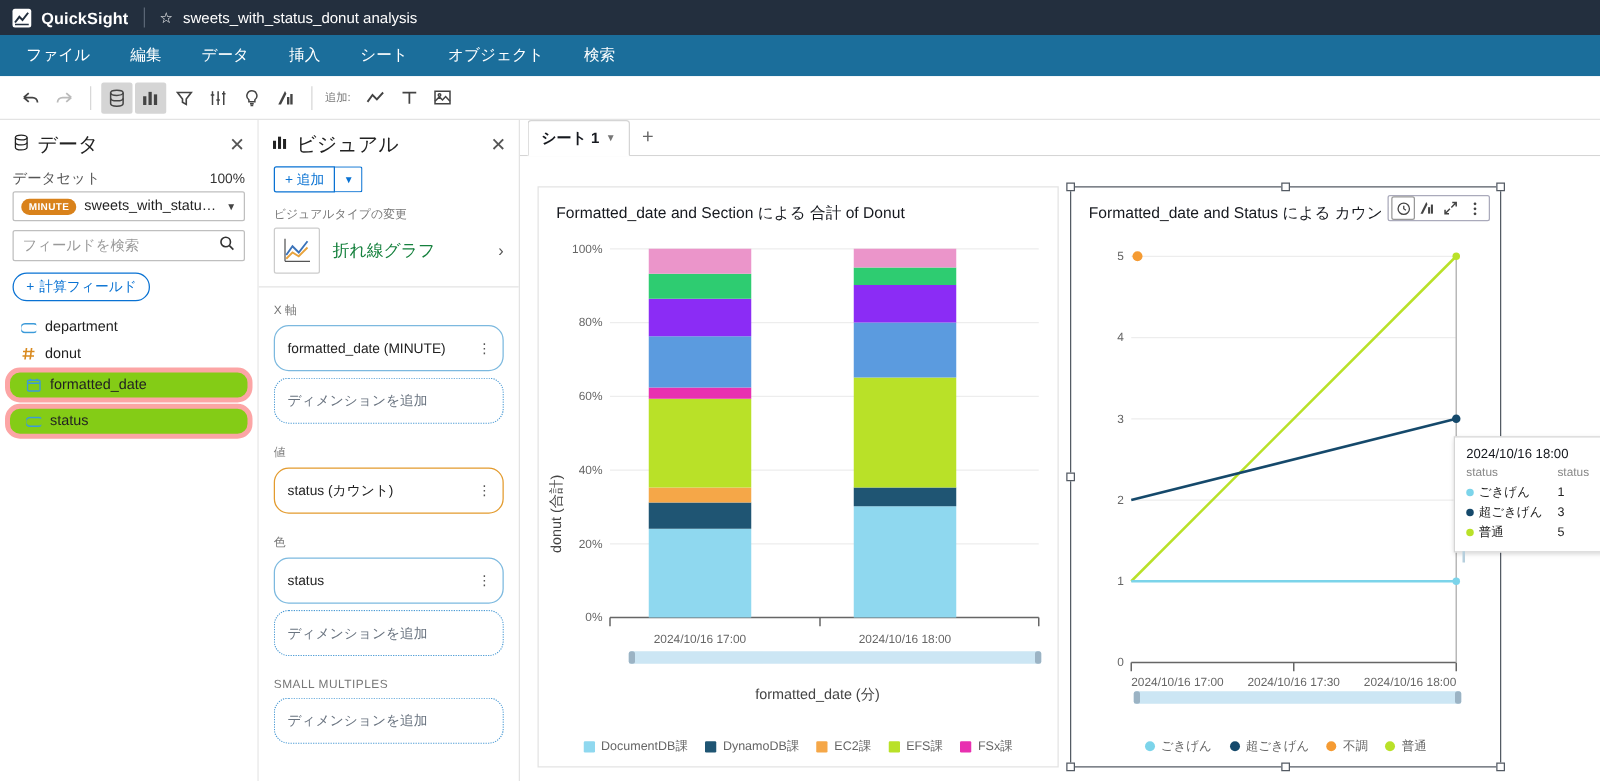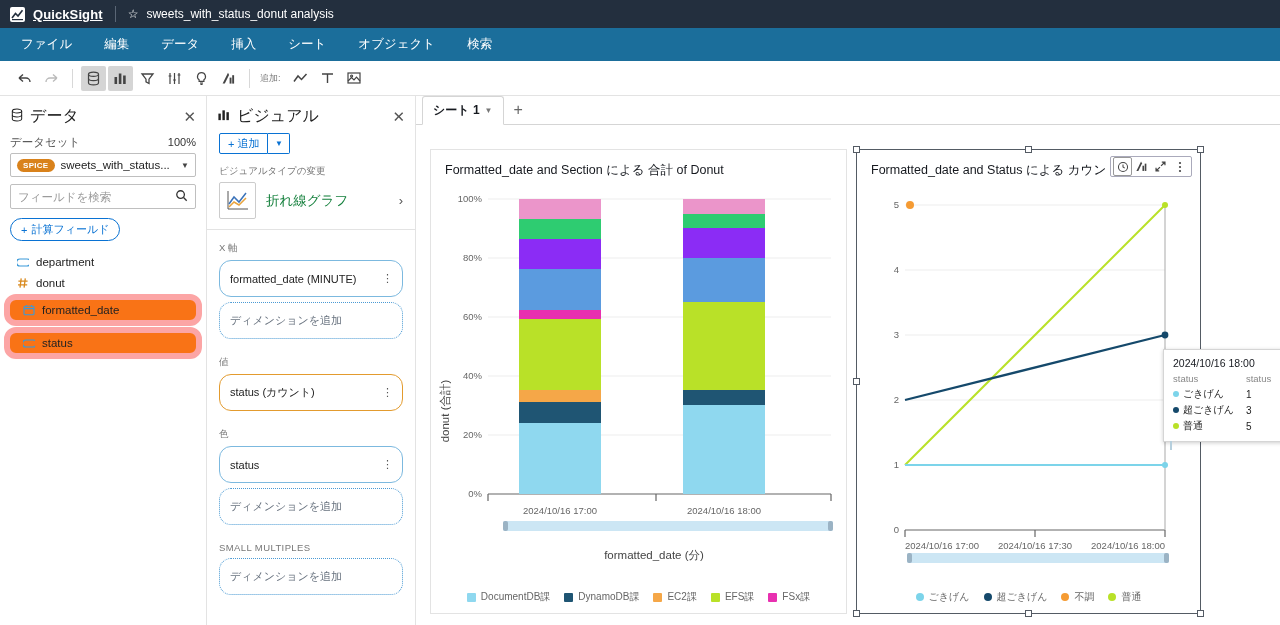--- a/index.html
+++ b/index.html
@@ -12,21 +12,21 @@
   
   .topbar {
     height: 28px; background: #232f3e; color: #fff;
     display: flex; align-items: center; padding: 0 10px; gap: 8px;
   }
   .qs-logo {
     width: 15px; height: 15px; background: #fff; border-radius: 2px;
     display: flex; align-items: center; justify-content: center;
   }
   .qs-logo svg { display:block; }
-  .qs-name { font-size: 13px; font-weight: bold; letter-spacing: .1px; text-decoration: underline; }
+  .qs-name { font-size: 13px; font-weight: bold; letter-spacing: .1px; }
   .topdiv { width:1px; height:16px; background:#5a6675; margin:0 4px; }
   .star { font-size: 12px; color: #fff; }
   .analysis-title { font-size: 12px; color: #fff; }
 
   
   .menubar {
     height: 33px; background: #1b6e9b; display: flex; align-items: center;
     padding: 0 10px; gap: 10px;
   }
   .menuitem {
@@ -91,21 +91,21 @@
     margin: 9px 10px 0 10px; height: 23px; border: 1px solid #0972d3;
     border-radius: 12px; color: #0972d3; font-size: 11px; display: inline-flex;
     align-items: center; justify-content: center; gap: 4px; padding: 0 10px;
     width: fit-content;
   }
   .field-list { margin-top: 10px; }
   .field-row {
     display: flex; align-items: center; gap: 7px; padding: 4px 12px;
     margin: 1px 4px; font-size: 11.5px; color: #222; border-radius: 12px;
   }
-  .field-row.selected { border: 6px solid #fca5a5; background: #f97316; }
+  .field-row.selected { border: 4px solid #fca5a5; background: #84cc16; }
   .ficon { width: 13px; display:flex; align-items:center; justify-content:center; }
 
   
   .panel-visual {
     width: 209px; border-right: 1px solid #e3e3e3; background: #fff;
     display: flex; flex-direction: column;
   }
   .add-btn-row { padding: 0 12px; display: flex; }
   .add-btn {
     height: 21px; border: 1px solid #0972d3; border-radius: 2px 0 0 2px;
@@ -333,21 +333,21 @@
           </svg>
       </span>
       <div class="ptitle">データ</div>
       <div class="pclose">✕</div>
     </div>
     <div class="sub-row">
       <div class="sub-label">データセット</div>
       <div class="sub-pct">100%</div>
     </div>
     <div class="ds-select">
-      <span class="spice-chip">SPICE</span>
+      <span class="spice-chip">MINUTE</span>
       <span class="ds-name">sweets_with_status...</span>
       <span class="caret">▼</span>
     </div>
     <div class="search-box">
       <input placeholder="フィールドを検索" style="">
       <span>
         <svg width="13" height="13" viewBox="0 0 14 14" fill="none" stroke="#333" stroke-width="1.4">
             <circle cx="6" cy="6" r="4.1"></circle>
             <path d="M9.2 9.2 L12.6 12.6"></path>
           </svg>

